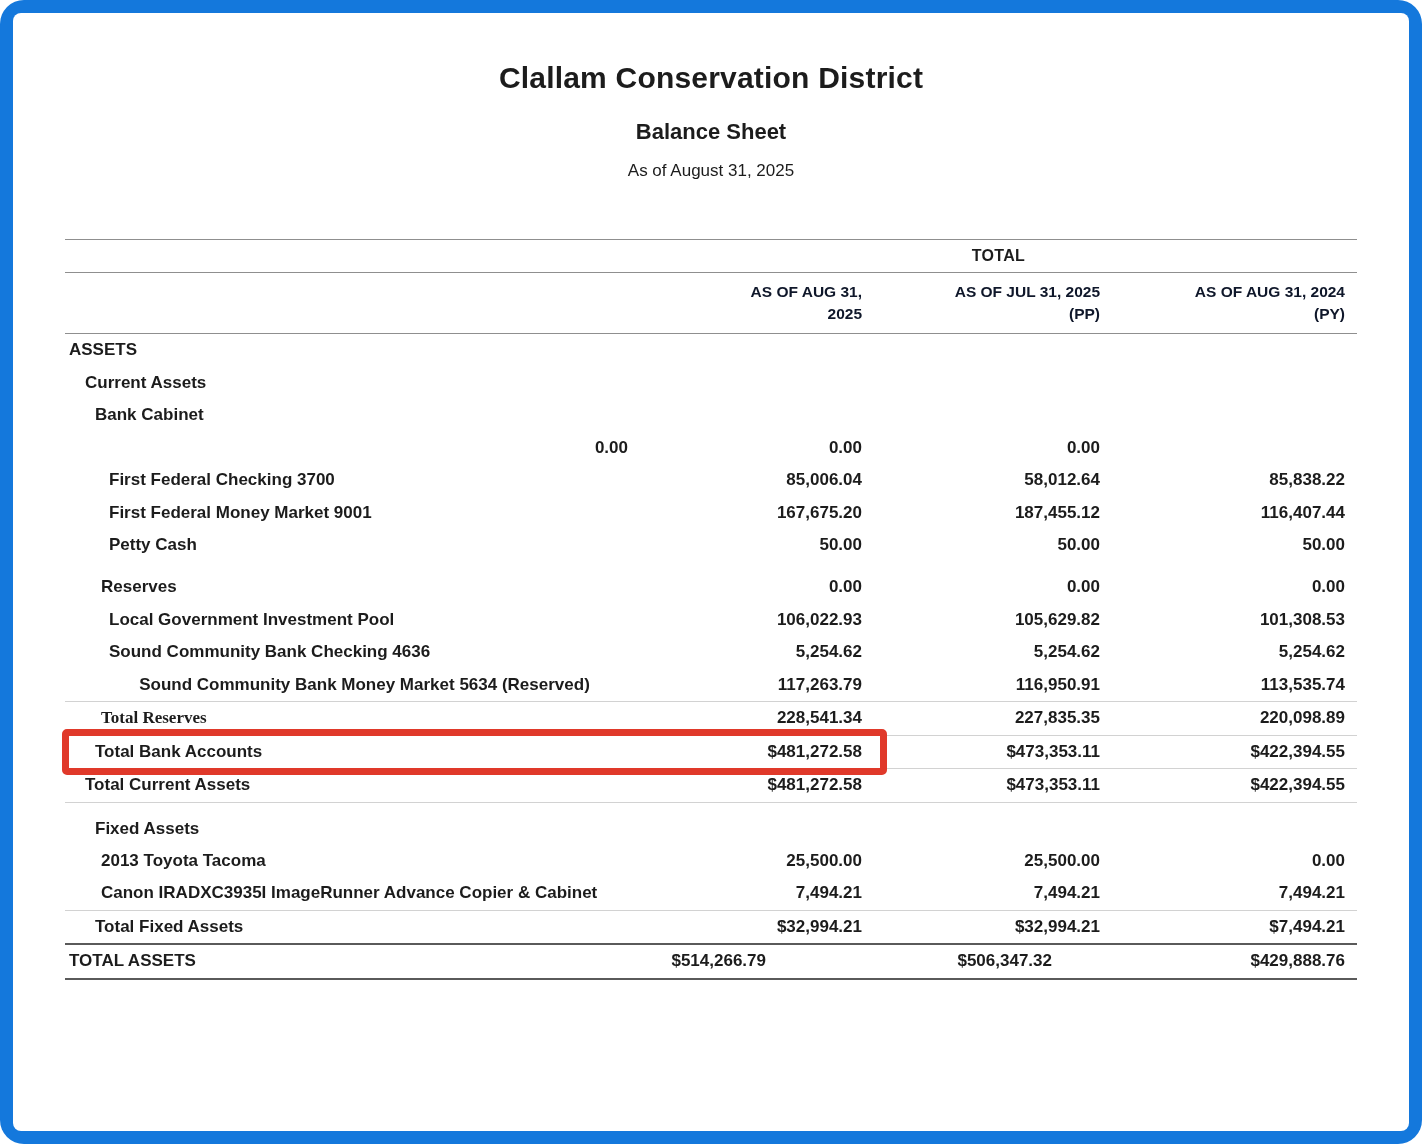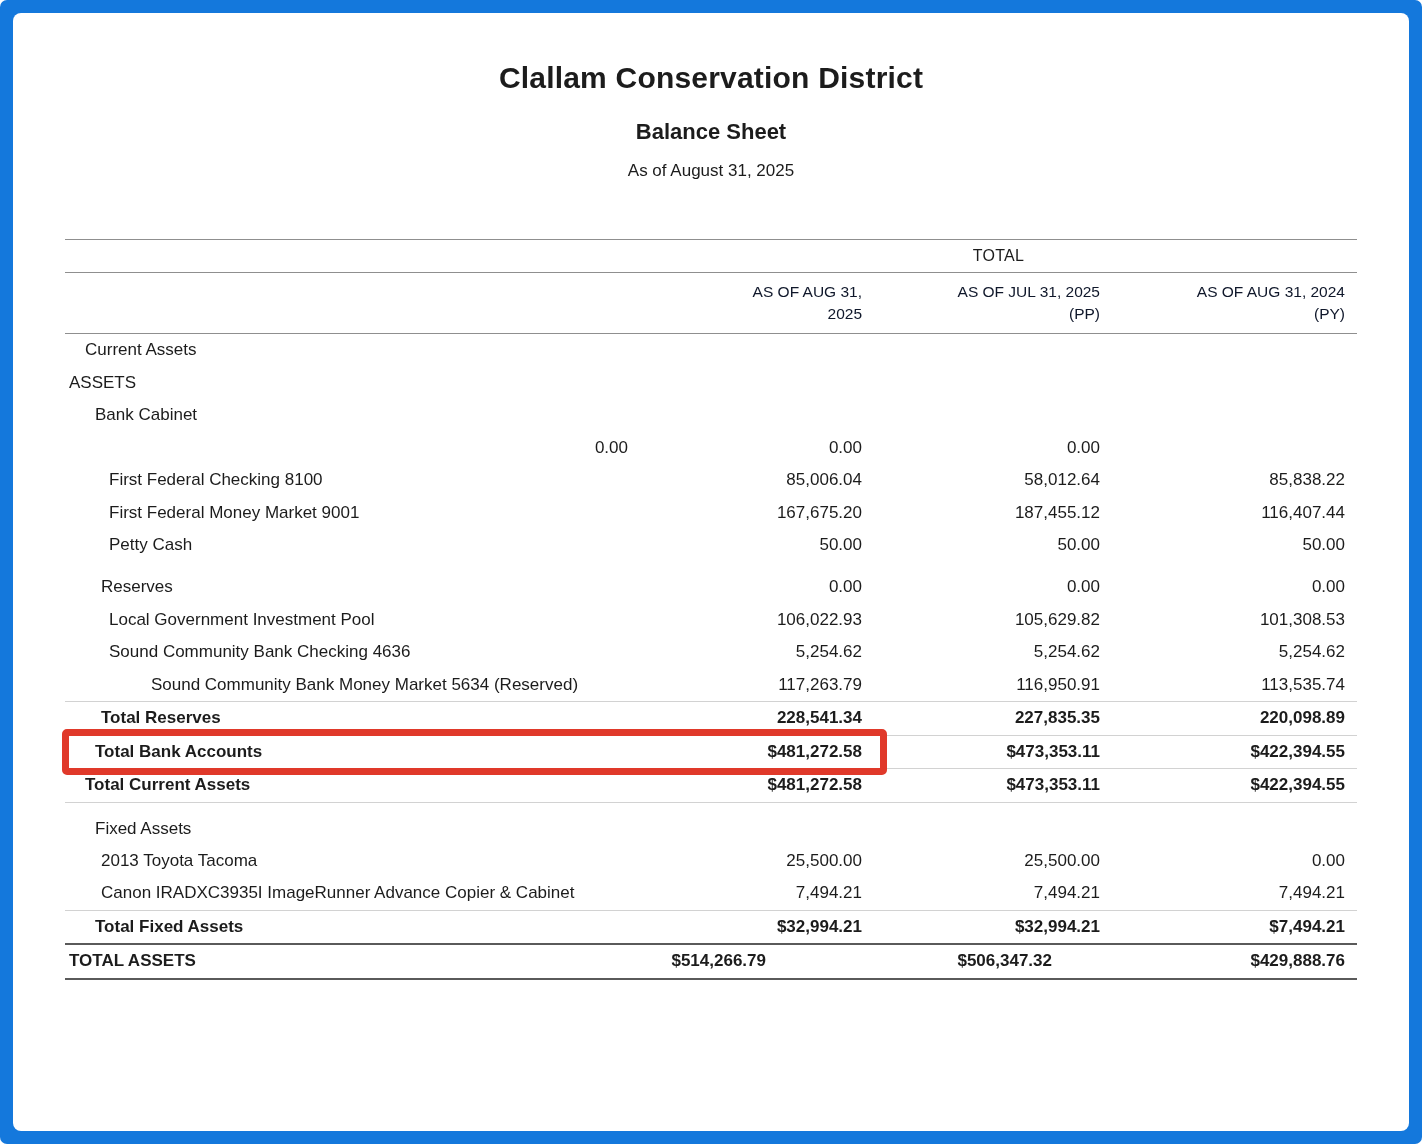--- a/index.html
+++ b/index.html
@@ -12,21 +12,21 @@
   .viewport {
     width: 1422px;
     height: 1144px;
     box-sizing: border-box;
     position: relative;
   }
   .frame {
     position: absolute;
     inset: 0;
     background: #1478dc;
-    border-radius: 7px;
+    border-radius: 24px;
     padding: 13px;
     box-sizing: border-box;
   }
   .page {
     background: #ffffff;
     border-radius: 8px;
     width: 100%;
     height: 100%;
     box-sizing: border-box;
     overflow: hidden;
@@ -52,20 +52,21 @@
   }
   .report-table {
     margin-top: 58px;
     font-size: 17px;
   }
   
   .grid {
     display: grid;
     grid-template-columns: 1fr 234px 238px 245px;
     align-items: start;
+    font-weight: bold;
   }
   .thead-total {
     border-top: 1px solid #8f8f8f;
     border-bottom: 1px solid #8f8f8f;
     padding: 7px 0;
   }
   .thead-total .total-label {
     grid-column: 2 / 5;
     text-align: center;
     font-size: 16px;
@@ -143,44 +144,44 @@
             <div>(PP)</div>
           </div>
           <div class="col-head">
             <div>AS OF AUG 31, 2024</div>
             <div>(PY)</div>
           </div>
         </div>
 
         <div id="report-rows">
             <div class="grid trow">
+              <div class="lab" style="padding-left: 4px;">ASSETS</div>
+              <div class="val"></div>
+              <div class="val"></div>
+              <div class="val"></div>
+            </div>
+            <div class="grid trow">
               <div class="lab" style="padding-left: 20px;">Current Assets</div>
               <div class="val"></div>
               <div class="val"></div>
               <div class="val"></div>
             </div>
             <div class="grid trow">
-              <div class="lab" style="padding-left: 4px;">ASSETS</div>
-              <div class="val"></div>
-              <div class="val"></div>
-              <div class="val"></div>
-            </div>
-            <div class="grid trow">
               <div class="lab" style="padding-left: 30px;">Bank Cabinet</div>
               <div class="val"></div>
               <div class="val"></div>
               <div class="val"></div>
             </div>
             <div class="grid trow">
               <div class="val">0.00</div>
               <div class="val">0.00</div>
               <div class="val">0.00</div>
             </div>
             <div class="grid trow">
-              <div class="lab" style="padding-left: 44px;">First Federal Checking 8100</div>
+              <div class="lab" style="padding-left: 44px;">First Federal Checking 3700</div>
               <div class="val">85,006.04</div>
               <div class="val">58,012.64</div>
               <div class="val">85,838.22</div>
             </div>
             <div class="grid trow">
               <div class="lab" style="padding-left: 44px;">First Federal Money Market 9001</div>
               <div class="val">167,675.20</div>
               <div class="val">187,455.12</div>
               <div class="val">116,407.44</div>
             </div>
@@ -208,21 +209,21 @@
               <div class="val">5,254.62</div>
               <div class="val">5,254.62</div>
             </div>
             <div class="grid trow">
               <div class="lab" style="padding-left: 44px; text-align: center;">Sound Community Bank Money Market 5634 (Reserved)</div>
               <div class="val">117,263.79</div>
               <div class="val">116,950.91</div>
               <div class="val">113,535.74</div>
             </div>
             <div class="grid trow bold bt">
-              <div class="lab" style="padding-left: 36px;">Total Reserves</div>
+              <div class="lab" style="padding-left: 36px; font-family: Liberation Serif, serif;">Total Reserves</div>
               <div class="val">228,541.34</div>
               <div class="val">227,835.35</div>
               <div class="val">220,098.89</div>
             </div>
             <div class="grid trow bold bt">
               <div class="lab" style="padding-left: 30px;">Total Bank Accounts</div>
               <div class="val">$481,272.58</div>
               <div class="val">$473,353.11</div>
               <div class="val">$422,394.55</div>
               <div class="hl-box"></div>

